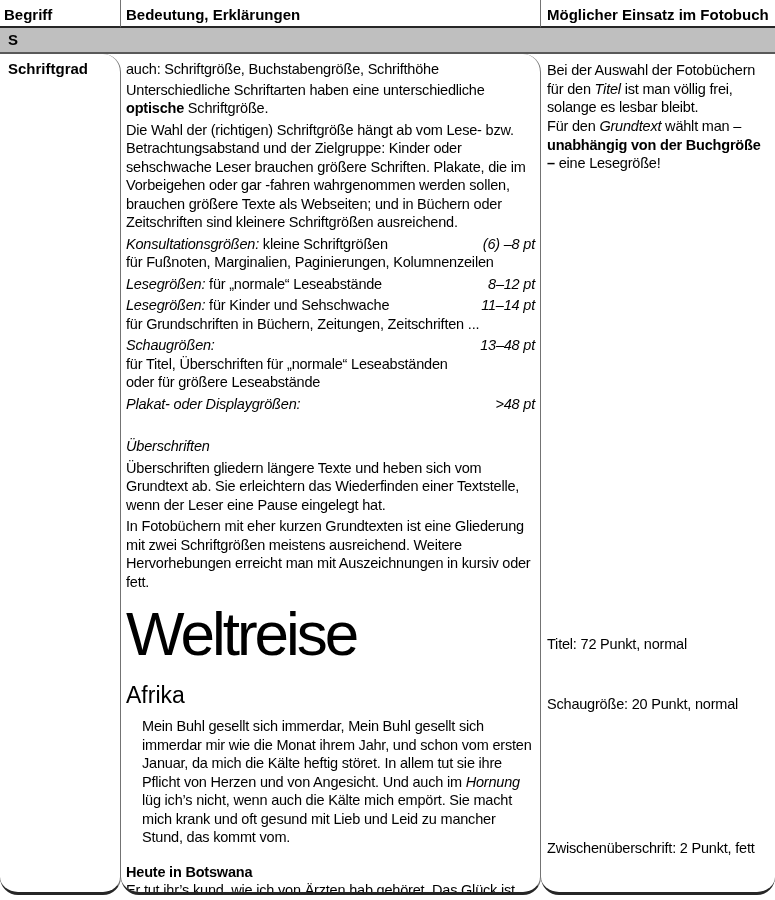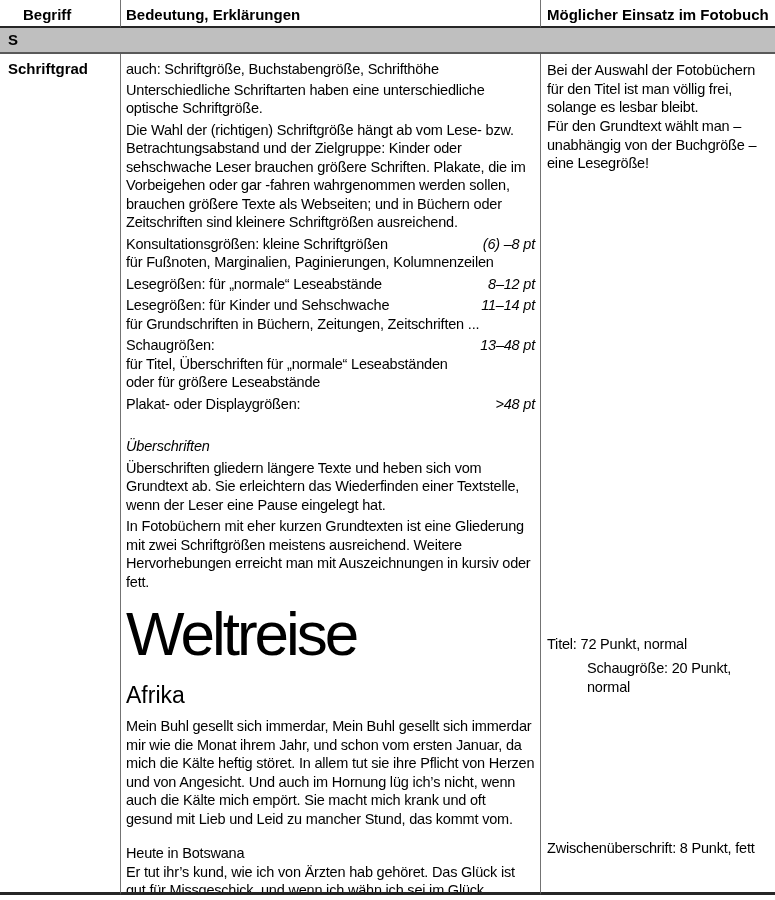--- a/index.html
+++ b/index.html
@@ -11,77 +11,78 @@
     overflow: hidden;
   }
   .glossary-table {
     display: grid;
     grid-template-columns: 121px 420px 234px;
     width: 775px;
   }
   .hcell {
     font-size: 15px;
     font-weight: bold;
-    padding: 6px 6px 4px 23px;
+    padding: 6px 6px 4px 4px;
     border-bottom: 2px solid #262626;
     height: 28px;
   }
   .hcell.c1, .hcell.c2 { border-right: 1px solid #737373; }
   .hcell.c2 { padding-left: 5px; }
   .hcell.c3 { padding-left: 6px; }
   .section-row {
     grid-column: 1 / -1;
     background: #bfbfbf;
     border-bottom: 2px solid #595959;
     height: 26px;
     font-size: 15px;
     font-weight: bold;
     padding: 3px 8px 0 8px;
   }
   .bcell {
     height: 841px;
     border-bottom: 3px solid #262626;
+    border-radius: 18px;
   }
   .bcell.c1 { border-right: 1px solid #737373; padding: 6px 6px 0 8px; }
   .bcell.c2 { border-right: 1px solid #737373; padding: 6px 5px 0 5px; overflow: hidden; }
   .bcell.c3 { position: relative; }
   .term-label { font-size: 15px; font-weight: bold; }
 
   .p, .size-entry, .rnote {
     font-size: 14.5px;
     line-height: 18.5px;
     letter-spacing: -0.2px;
   }
   .mt2 { margin-top: 2px; }
   .mt3 { margin-top: 3px; }
   .mt6 { margin-top: 6px; }
-  .mt8 { margin-top: 8px; }
+  .mt8 { margin-top: 8px; margin-left: 16px; }
   .mt10 { margin-top: 10px; }
   .mt16 { margin-top: 16px; }
   .mt24 { margin-top: 24px; }
-  .bold { font-weight: normal; }
-  .ital { }
+  .bold { font-weight: bold; }
+  .ital { font-style: italic; }
   .size-line { display: flex; justify-content: space-between; }
   .size-line .pt-value { white-space: nowrap; padding-left: 8px; font-style: italic; }
   .heading-ital { font-style: italic; }
 
   .sample-title {
     font-size: 62px;
     line-height: 74px;
     letter-spacing: -3px;
     font-weight: normal;
     white-space: nowrap;
   }
   .sample-heading { font-size: 23px; line-height: 28px; }
 
   .rnote { position: absolute; left: 6px; right: 8px; }
   .rnote.pos-intro1 { top: 7px; }
   .rnote.pos-intro2 { top: 63px; }
   .rnote.pos-titel { top: 581px; }
-  .rnote.pos-schau { top: 605px; margin-left: 40px; }
+  .rnote.pos-schau { top: 641px; }
   .rnote.pos-grund { top: 672px; }
   .rnote.pos-zwischen { top: 785px; }
 </style>
 </head>
 <body>
 
 <div class="glossary-table">
 
   <div class="hcell c1">Begriff</div>
   <div class="hcell c2">Bedeutung, Erklärungen</div>
@@ -156,16 +157,16 @@
 
   <div class="bcell c3">
     <div class="rnote pos-intro1"><span>Bei der Auswahl der Fotobüchern für den </span><span class="ital">Titel</span><span> ist man völlig frei, solange es lesbar bleibt.</span></div>
 
     <div class="rnote pos-intro2"><span>Für den </span><span class="ital">Grundtext</span><span> wählt man – </span><span class="bold">unabhängig von der Buchgröße –</span><span> eine Lesegröße!</span></div>
 
     <div class="rnote pos-titel">Titel: 72 Punkt, normal</div>
     <div class="rnote pos-schau">Schaugröße: 20 Punkt, normal</div>
     <div class="rnote pos-grund">
     </div>
-    <div class="rnote pos-zwischen">Zwischenüberschrift: 8 Punkt, fett</div>
+    <div class="rnote pos-zwischen">Zwischenüberschrift: 2 Punkt, fett</div>
   </div>
 
 </div>
 
 </body></html>

